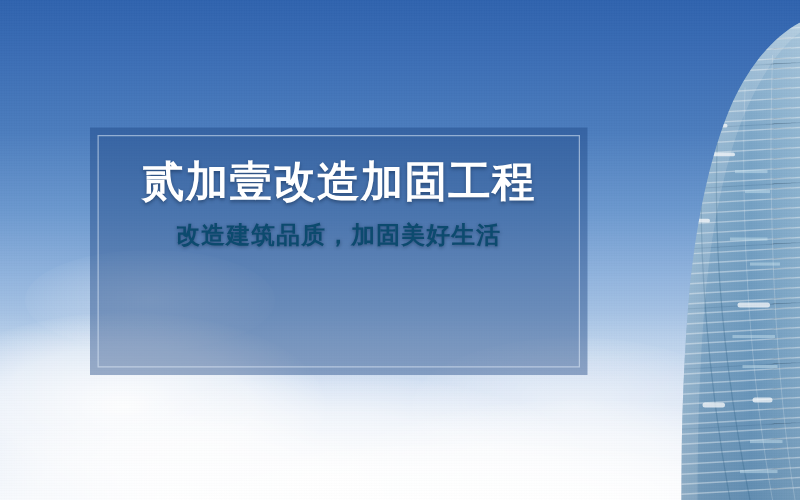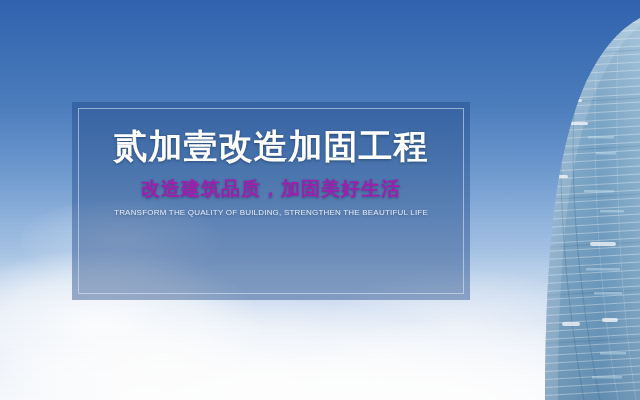--- a/index.html
+++ b/index.html
@@ -117,21 +117,21 @@
     font-size: 15px;
     font-weight: normal;
     letter-spacing: 6px;
     text-indent: 6px;
     line-height: 1;
     text-shadow: 0 1px 2px rgba(10,30,60,0.40);
     white-space: nowrap;
   }
   .tagline {
     margin-top: 16px;
-    color: #a21caf;
+    color: #0c4a6e;
     font-size: 19px;
     font-weight: bold;
     letter-spacing: 1px;
     line-height: 1;
     text-shadow: 0 1px 3px rgba(10,30,60,0.45);
     white-space: nowrap;
   }
   .tagline-en {
     margin-top: 11px;
     color: #e6eef9;
@@ -276,17 +276,16 @@
     </svg>
   </div>
 
   <div class="grain"></div>
 
   <div class="panel">
     <div class="panel-inner-border"></div>
     <div class="panel-content">
       <div class="headline">贰加壹改造加固工程</div>
       <div class="tagline">改造建筑品质，加固美好生活</div>
-      <div class="tagline-en">TRANSFORM THE QUALITY OF BUILDING, STRENGTHEN THE BEAUTIFUL LIFE</div>
     </div>
   </div>
 
 </div>
 
 </body></html>

